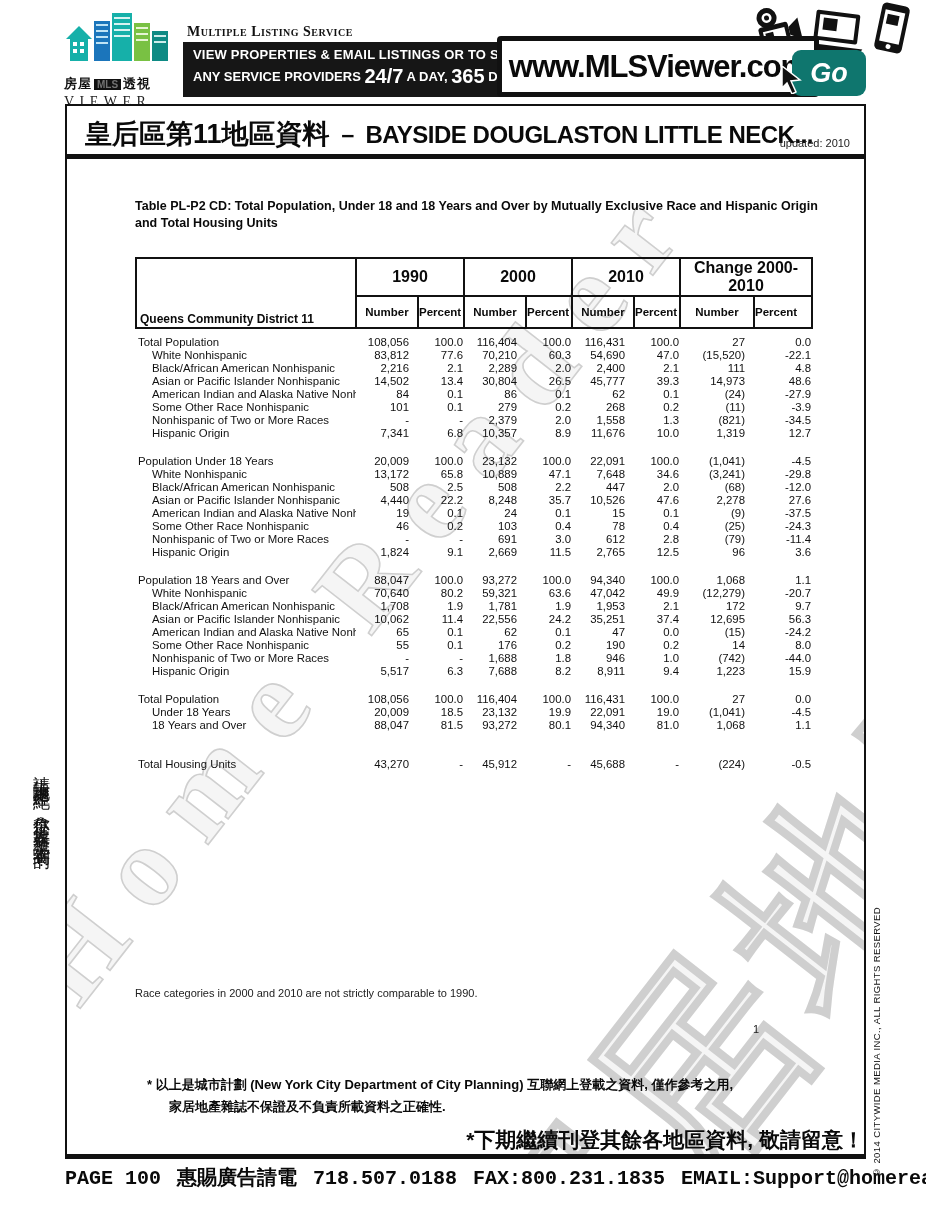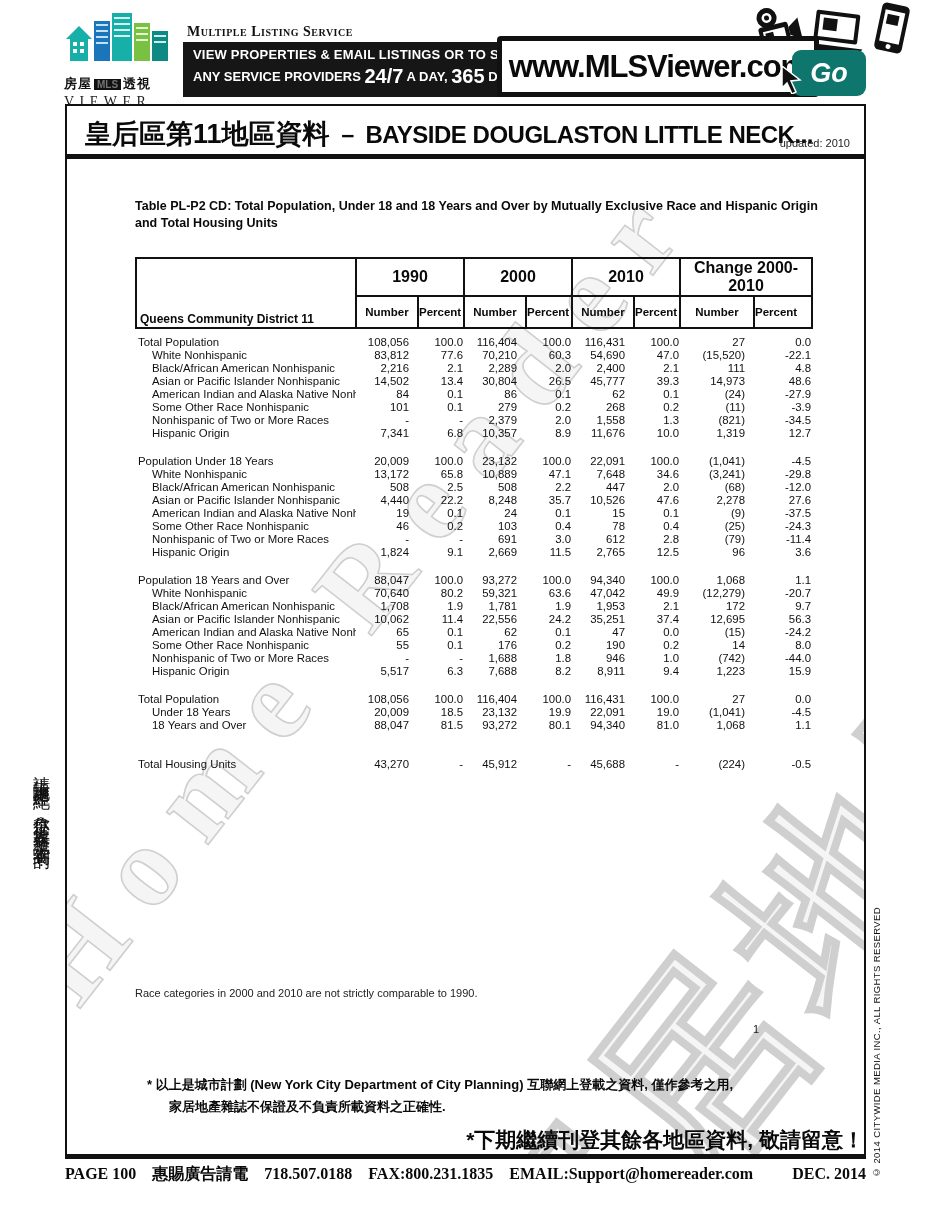--- a/index.html
+++ b/index.html
@@ -57,21 +57,21 @@
 
   .fnote { position:absolute; top:881px; left:68px; font-size:11px; color:#222; z-index:2; }
   .source { position:absolute; top:903px; left:68px; font-size:11px; line-height:13.5px; color:#222; z-index:2; }
   .pageno { position:absolute; top:917px; left:686px; font-size:11px; color:#222; z-index:2; }
 
   .disc { position:absolute; top:968px; left:80px; font-size:13px; font-weight:bold; line-height:22px; color:#0a0a0a; z-index:2; }
   .disc .l2 { margin-left:22px; }
   .notice { position:absolute; top:1020px; left:0; width:100%; text-align:right; font-size:21px; font-weight:bold; color:#0a0a0a; z-index:2; }
 
   
-  .footer { position:absolute; left:65px; top:1164px; width:801px; display:flex; align-items:baseline; font-family:Liberation Serif, serif; font-weight:bold; font-size:16px; color:#0a0a0a; white-space:nowrap; }
+  .footer { position:absolute; left:65px; top:1164px; width:801px; display:flex; align-items:baseline; font-family:Liberation Mono, monospace; font-weight:bold; font-size:20px; color:#0a0a0a; white-space:nowrap; }
   .footer .seg { margin-right:16px; }
   .footer .date { margin-left:auto; margin-right:0; }
 
   
   .vleft { position:absolute; left:30px; top:762px; height:402px; writing-mode:vertical-rl; font-family:"Liberation Serif", serif; font-size:17px; letter-spacing:3px; color:#111; z-index:2; }
   .vright { position:absolute; left:871px; top:893px; height:285px; writing-mode:vertical-rl; transform:rotate(180deg); font-size:9.5px; letter-spacing:0.4px; color:#111; z-index:2; }
 </style>
 </head>
 <body>
 

